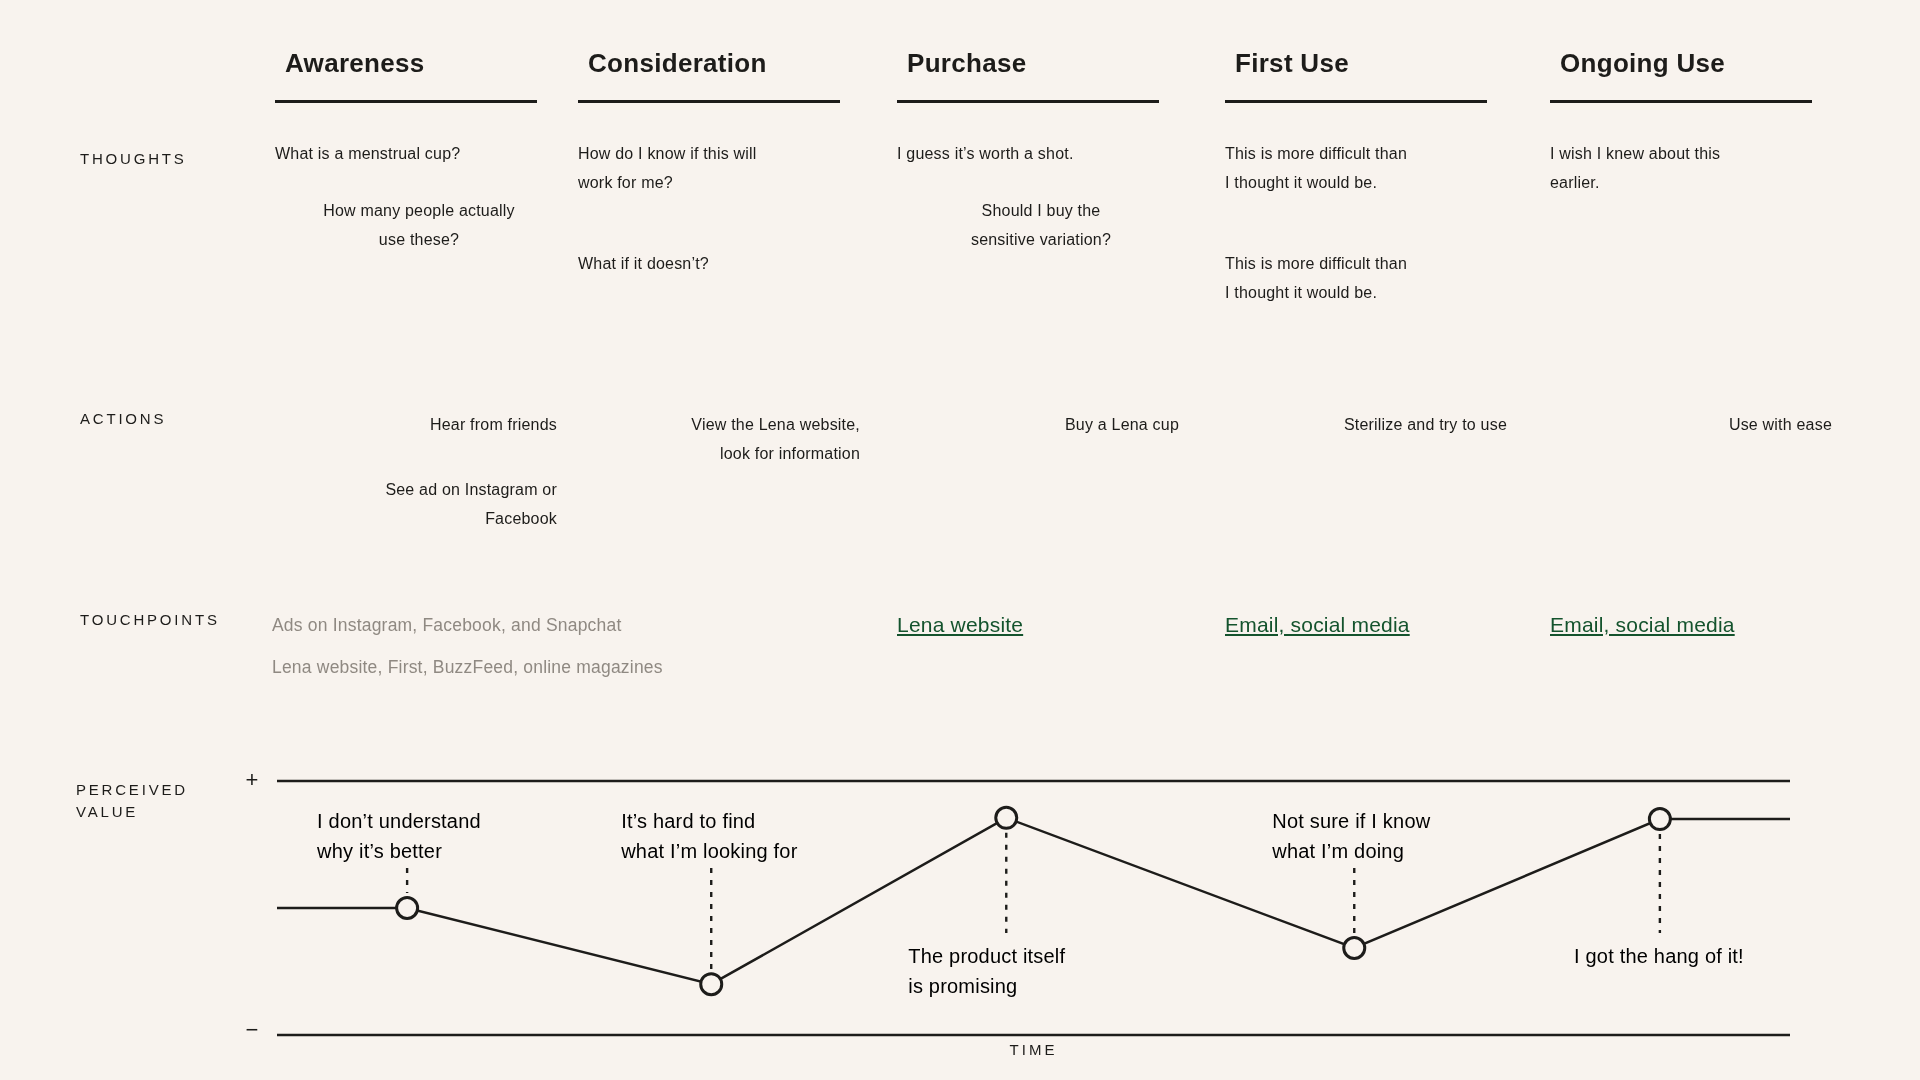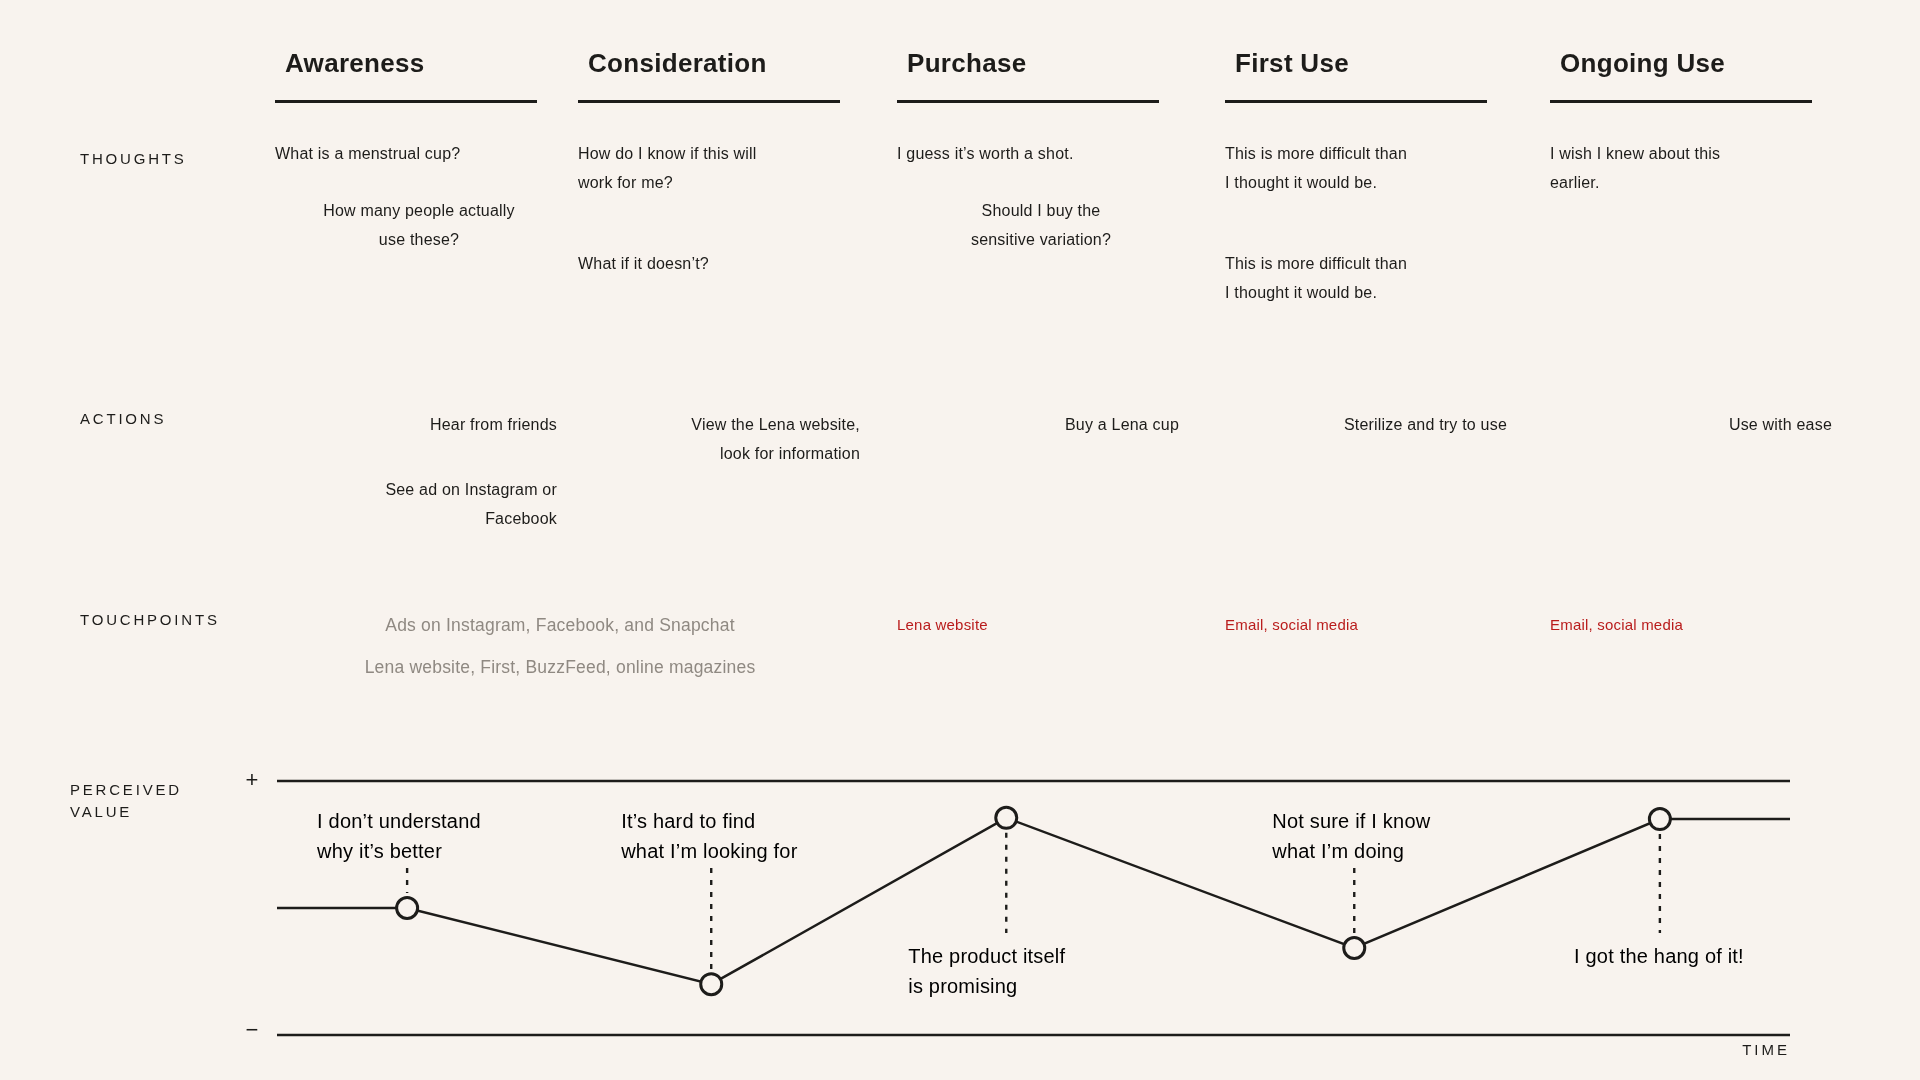--- a/index.html
+++ b/index.html
@@ -13,56 +13,56 @@
 
   
   .row-label{
     position:absolute;left:80px;
     font-size:15px;letter-spacing:2.8px;font-weight:500;color:#1d1c1a;
     white-space:nowrap;
   }
   .row-label.thoughts{top:150px;}
   .row-label.actions{top:410px;}
   .row-label.touchpoints{top:611px;}
-  .pv-label{position:absolute;left:70px;top:779px;font-size:15px;letter-spacing:2.8px;font-weight:500;line-height:22px;}
+  .pv-label{position:absolute;left:76px;top:779px;font-size:15px;letter-spacing:2.8px;font-weight:500;line-height:22px;}
 
   
   .stage{position:absolute;top:0;width:282px;}
   .stage-title{
     position:absolute;top:38px;margin:10px;
     font-size:26px;font-weight:700;letter-spacing:.3px;white-space:nowrap;
   }
   .stage-rule{position:absolute;top:100px;left:0;width:262px;height:3px;background:#1d1c1a;}
   .block{position:absolute;left:0;width:282px;font-size:16px;line-height:29px;letter-spacing:.2px;}
   .block.thoughts{top:139px;}
   .block.actions{top:410px;text-align:right;}
-  .block.touchpoint{top:611px;font-size:15px;color:#b91c1c;line-height:28px;}
+  .block.touchpoint{top:611px;font-size:21px;color:#14532d;line-height:28px;text-decoration:underline;}
   .item{margin-bottom:28px;}
   .actions .item{margin-bottom:36px;}
   .item.indent{padding-left:6px;text-align:center;}
   .item.spaced{padding-top:24px;}
 
   
   .shared-tp{
-    position:absolute;left:272px;top:611px;width:576px;text-align:center;
+    position:absolute;left:272px;top:611px;width:576px;text-align:left;
     color:#8f8982;font-size:17.5px;line-height:28px;letter-spacing:.2px;
   }
   .shared-tp .tp-line{margin-bottom:14px;}
 
   
   svg.chart{position:absolute;left:0;top:0;width:1920px;height:1080px;}
   .chart-ann{
     position:absolute;font-size:20px;line-height:30px;letter-spacing:.2px;
     white-space:nowrap;color:#000000;
   }
   .axis-sign{position:absolute;left:236px;width:32px;text-align:center;font-size:22px;font-weight:400;}
   .axis-sign.plus{top:767px;}
   .axis-sign.minus{top:1017px;}
   .time-label{
-    position:absolute;left:277px;top:1041px;width:1513px;text-align:right;
+    position:absolute;left:277px;top:1041px;width:1513px;text-align:center;
     font-size:15px;letter-spacing:3px;font-weight:500;
   }
 </style>
 </head>
 <body>
 
 <div class="canvas">
 
   <div class="row-label thoughts">THOUGHTS</div>
   <div class="row-label actions">ACTIONS</div>

